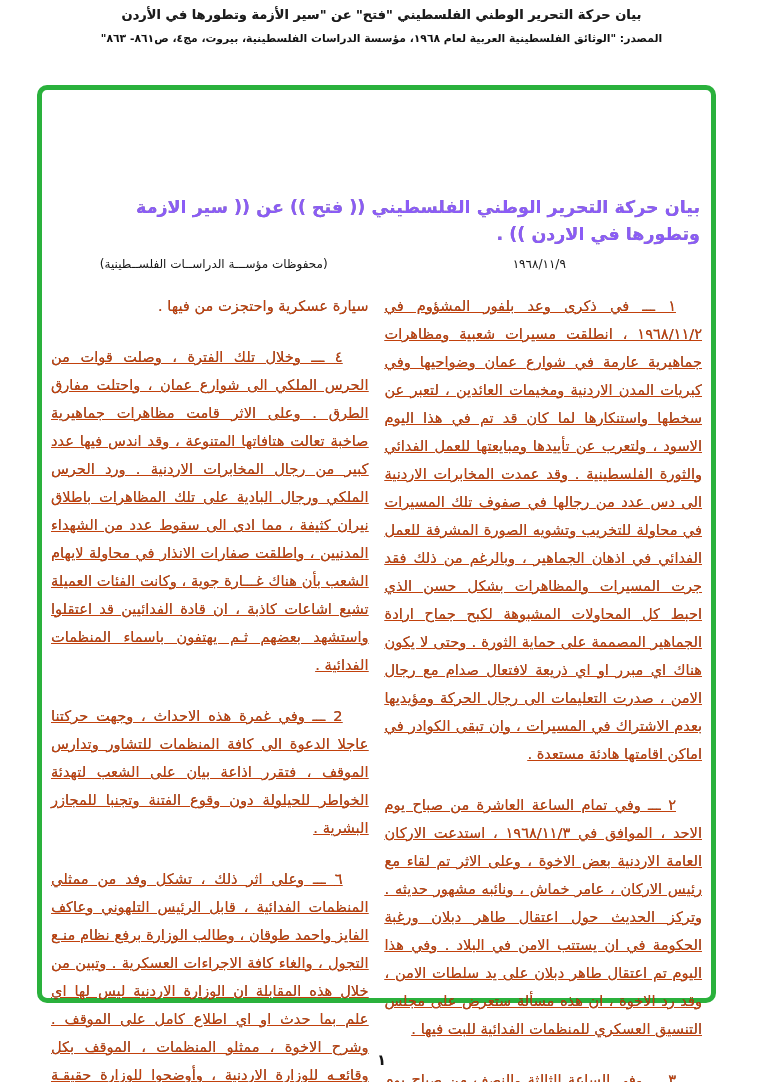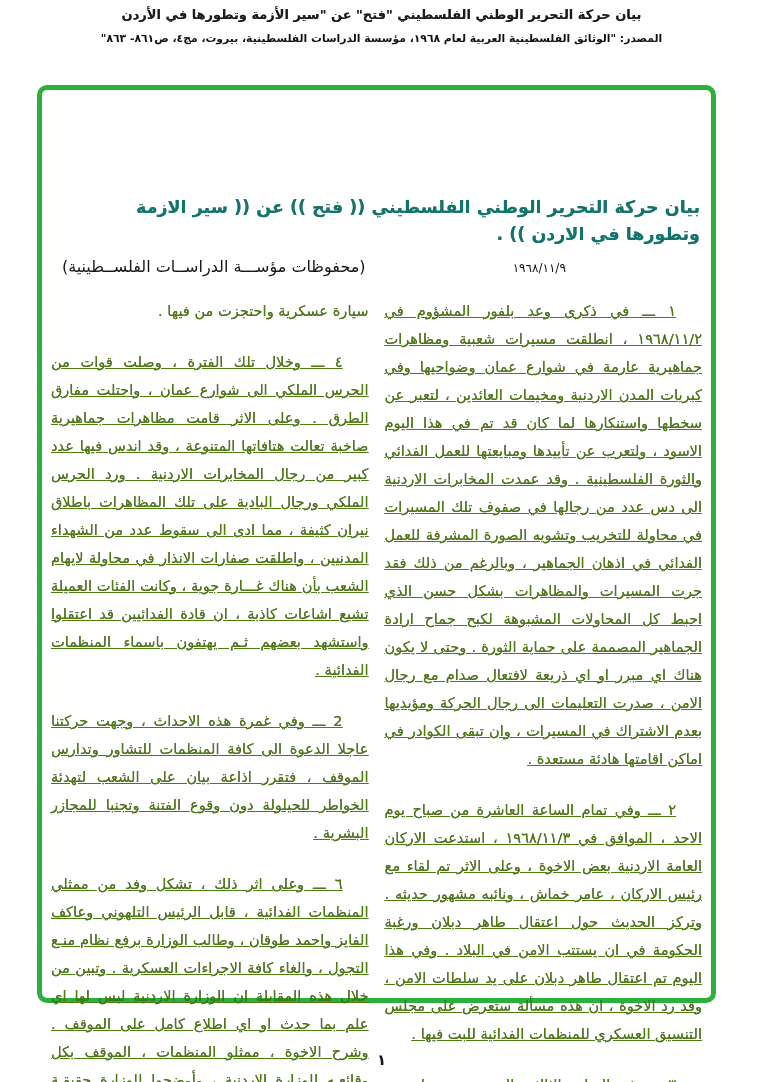--- a/index.html
+++ b/index.html
@@ -39,54 +39,54 @@
     padding: 0 9px;
     background: #fff;
   }
   .doc-title {
     direction: rtl;
     margin: 104px 2px 0 6px;
     font-size: 17.5px;
     font-weight: bold;
     line-height: 27px;
     text-align: right;
-    color: #0f766e;
+    color: #8b5cf6;
     text-shadow: 0 0 0.5px rgba(0,0,0,.5);
   }
   .meta-row {
     direction: rtl;
     display: flex;
     align-items: baseline;
     margin-top: 9px;
   }
   .meta-date {
     flex: 1;
     text-align: center;
     font-size: 12px;
     letter-spacing: 1px;
   }
   .meta-archive {
     flex: 1;
     text-align: center;
-    font-size: 16px;
+    font-size: 12px;
   }
   .columns {
     direction: rtl;
     display: flex;
     gap: 16px;
     margin-top: 21px;
   }
   .col { flex: 1; min-width: 0; }
   .para {
     margin: 0 0 23px 0;
     font-size: 14.6px;
     line-height: 28px;
     text-align: justify;
     text-align-last: right;
-    color: #4d7c0f;
+    color: #c2410c;
     text-shadow: 0 0 0.6px rgba(0,0,0,.65);
   }
   .para.indent { text-indent: 26px; text-decoration: underline; }
   .page-number {
     position: absolute;
     bottom: 13px; left: 0; right: 0;
     text-align: center;
     font-size: 15px;
     font-weight: bold;
   }

